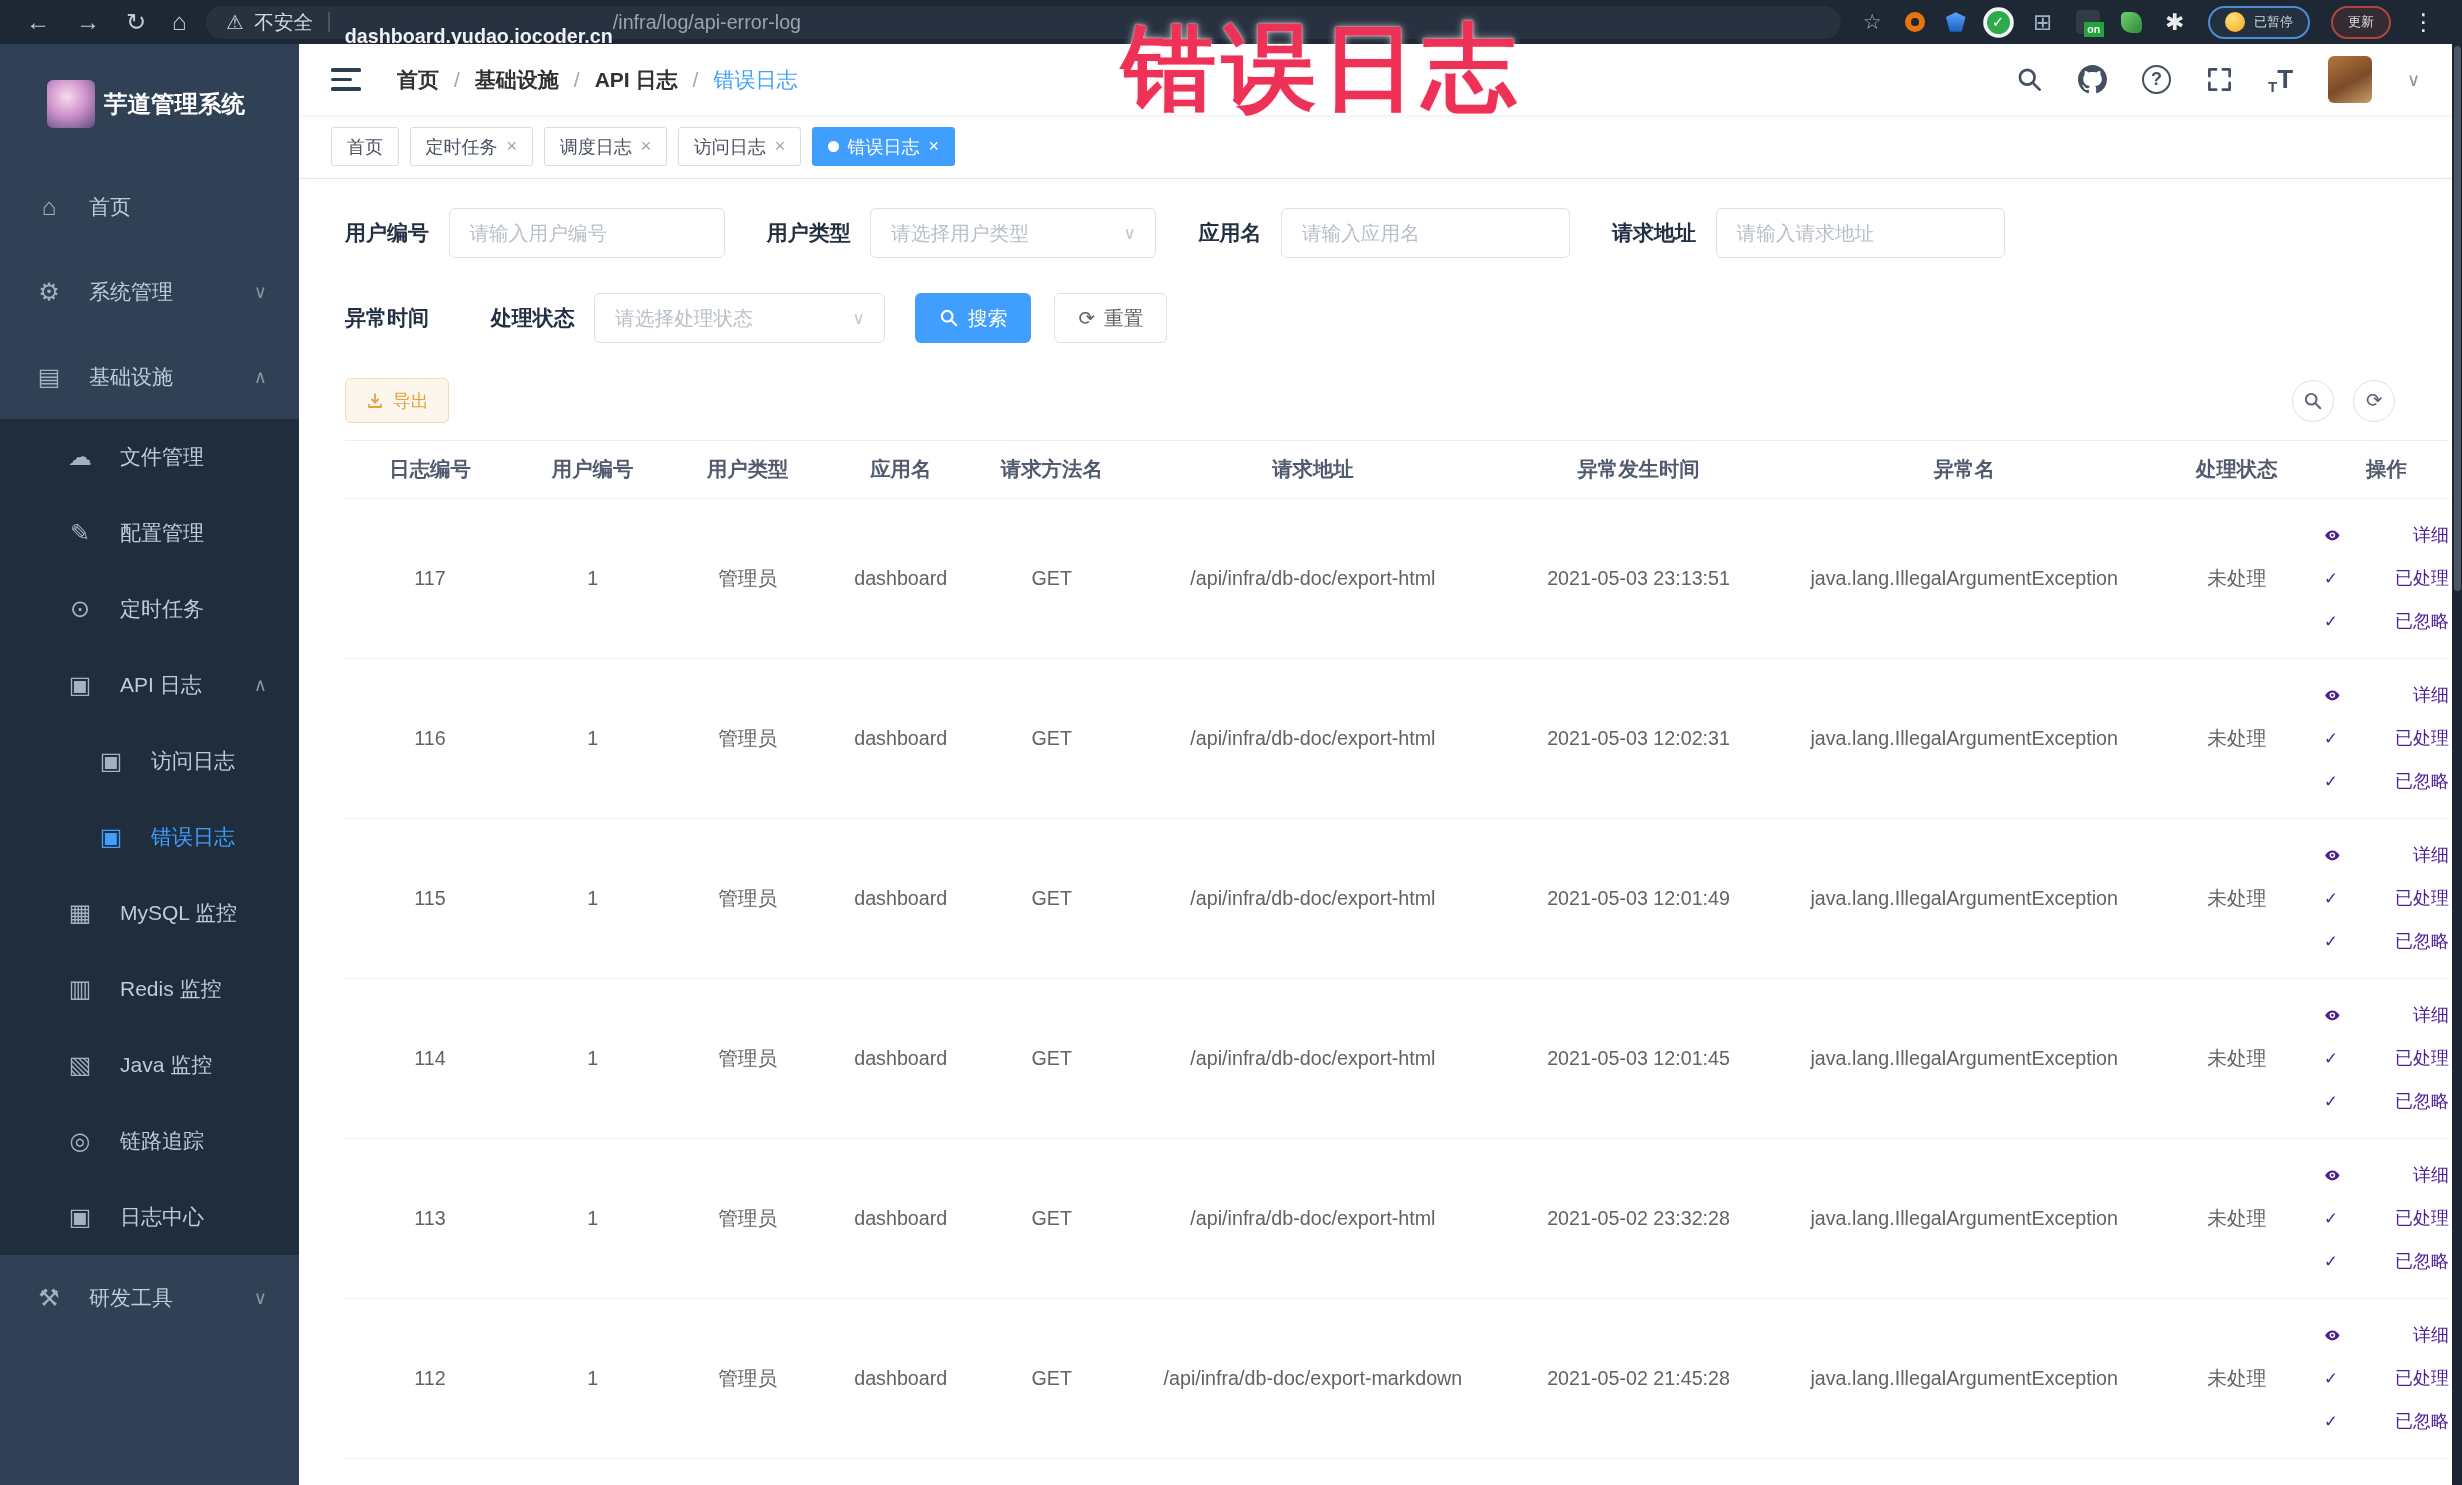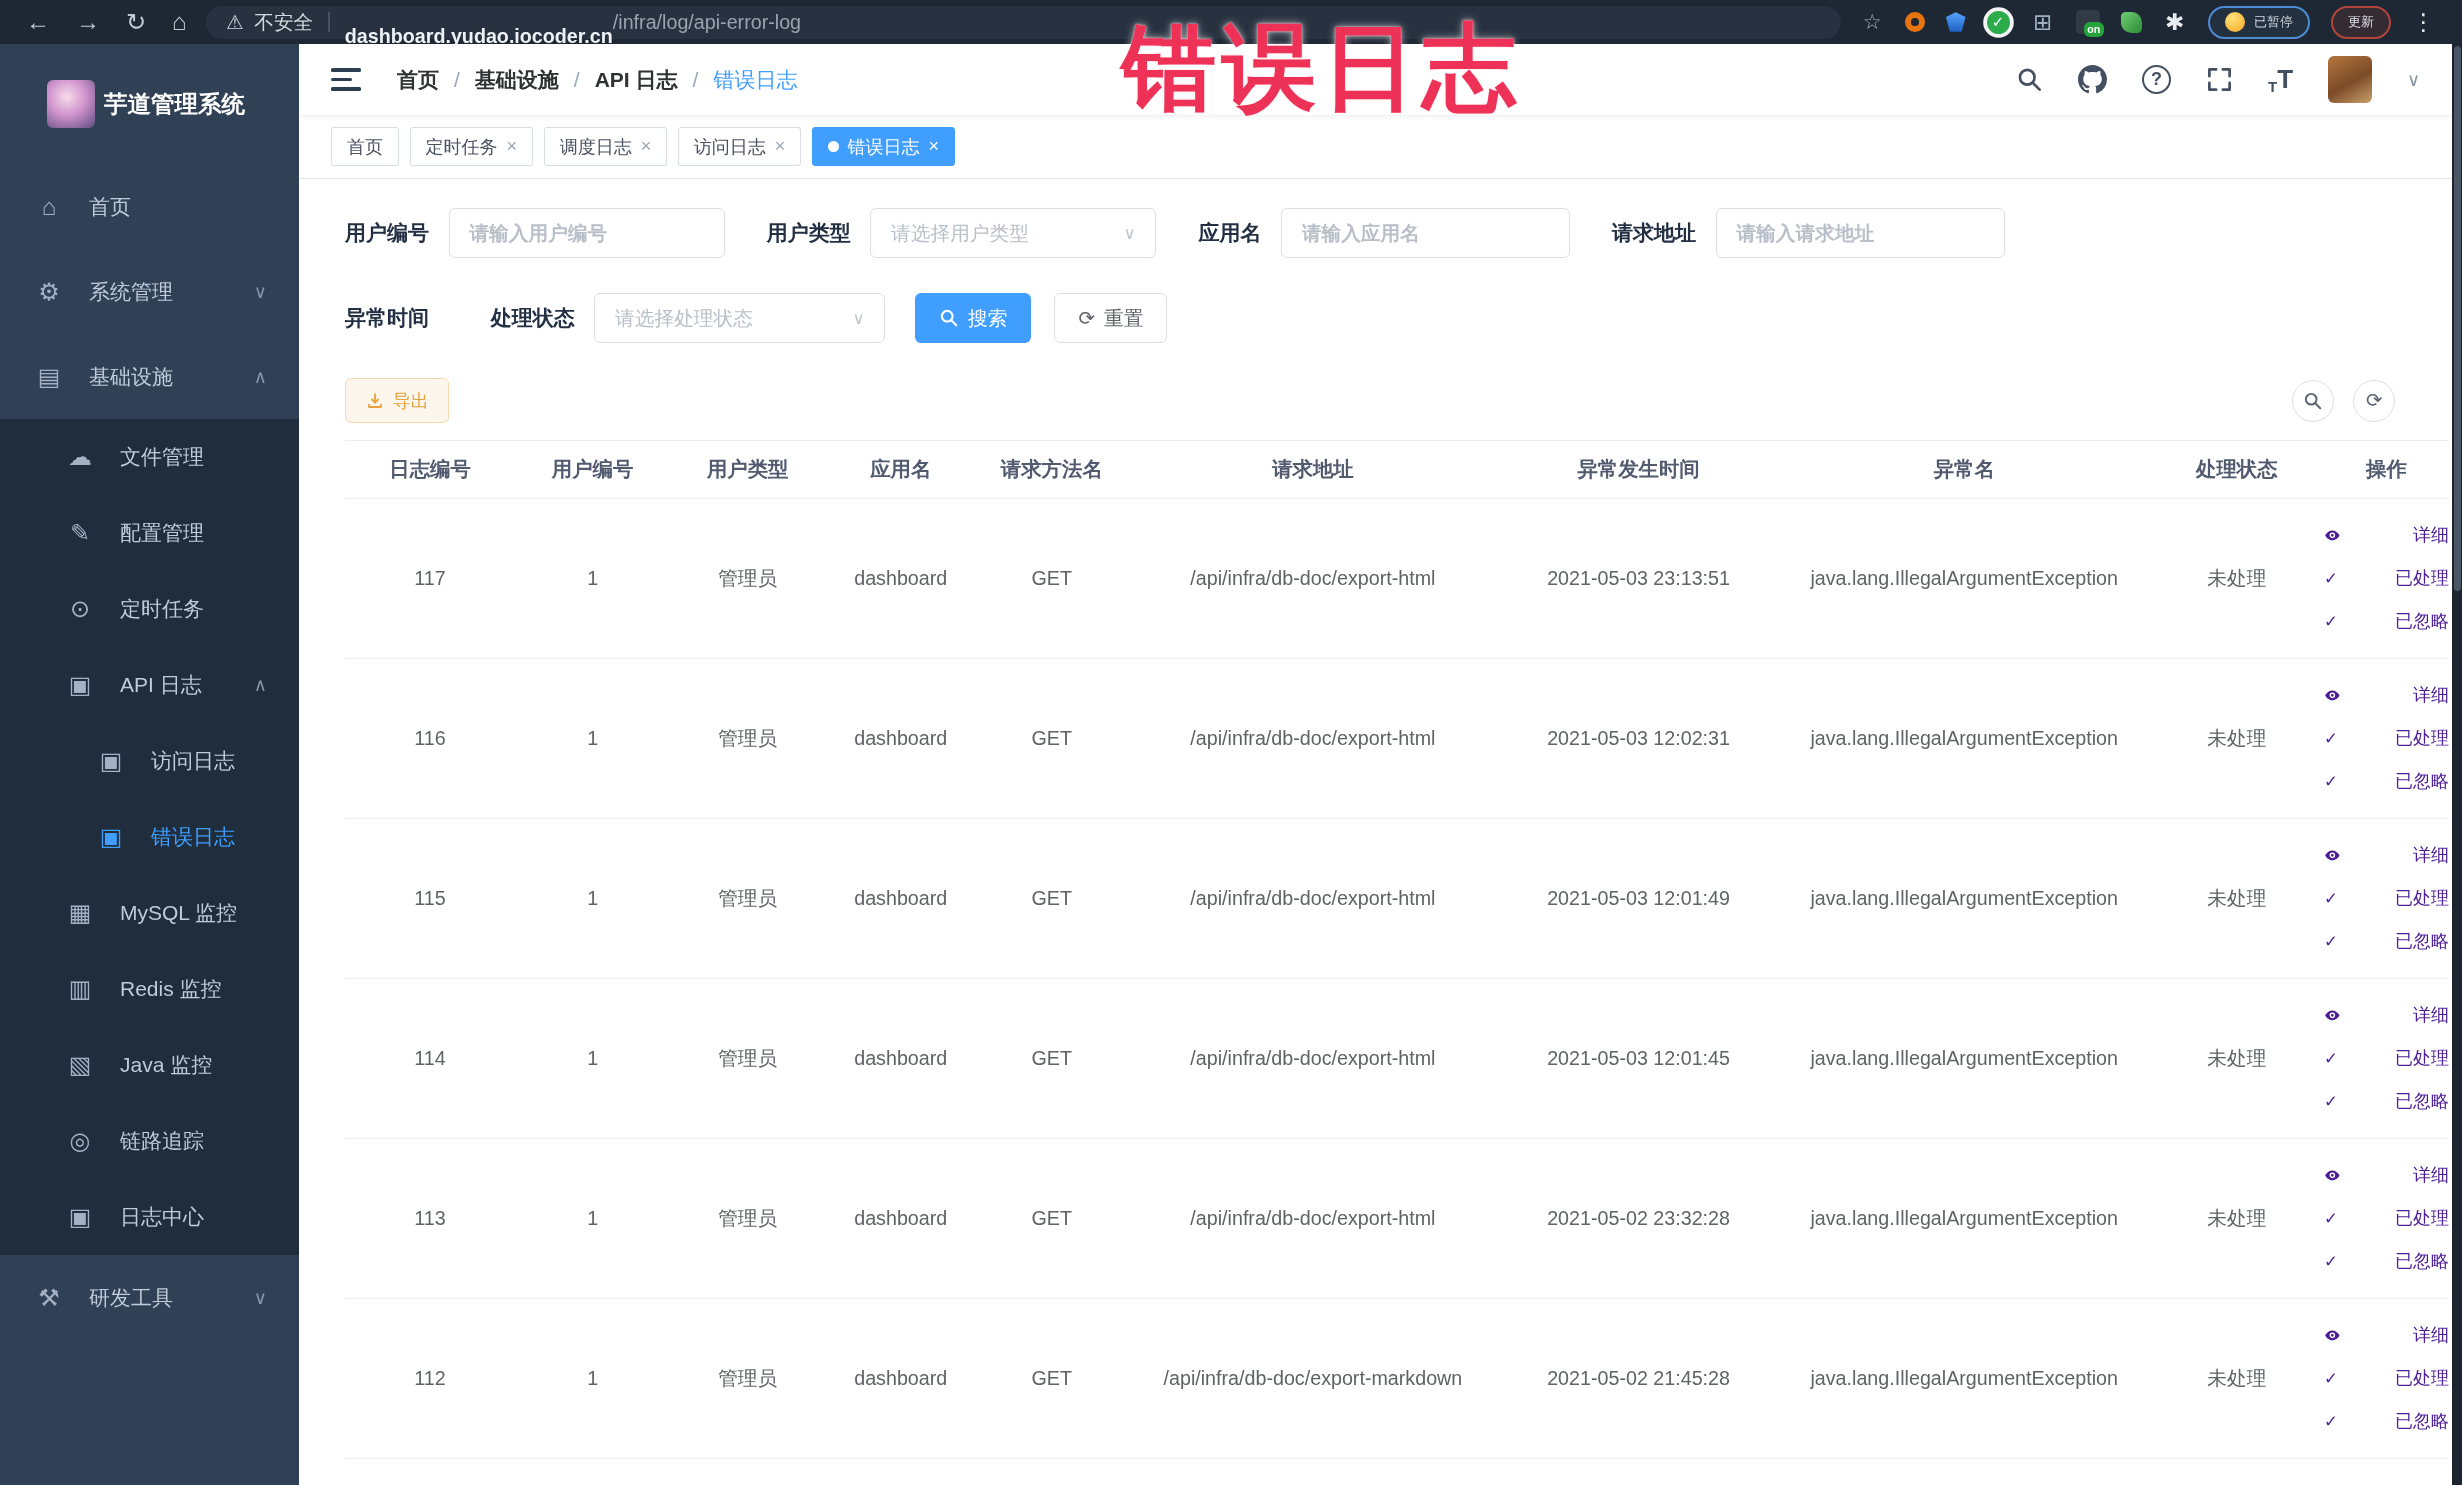--- a/index.html
+++ b/index.html
@@ -22,21 +22,21 @@
   .xi { width:24px; height:24px; display:flex; align-items:center; justify-content:center;
     font-size:21px; cursor:pointer; flex-shrink:0; }
   .xi.star { color:#a9b1bb; }
   .xi.orange { width:19.7px; height:19.7px; border:6px solid #e8740f; border-radius:50%; }
   .xi.shield { width:19.7px; height:19.7px; background:linear-gradient(180deg,#58a6ff,#1d5fc2); clip-path:polygon(50% 0,100% 25%,80% 100%,20% 100%,0 25%); }
   .xi.greenv { width:23px; height:23px; border-radius:50%; background:#2bab4a; color:#fff;
     font-size:15px; font-weight:700; box-shadow:0 0 0 3.8px #f2f4f6; }
   .xi.grid { color:#9fb0c0; font-size:23px; }
   .xi.onbadge { width:24px; height:24px; background:#323a46; border-radius:4.5px; position:relative; }
   .xi.onbadge .on { position:absolute; right:-4.5px; bottom:-3px; background:#23a33a; color:#fff;
-    font-size:10.6px; line-height:1; padding:2.3px 3.8px; border-radius:6px; font-weight:700; }
+    font-size:10.6px; line-height:1; padding:2.3px 3.8px; border-radius:0; font-weight:700; }
   .xi.leaf { width:21px; height:21px; border-radius:4.5px 10.6px 4.5px 10.6px; background:linear-gradient(135deg,#6fce74,#2e8b38); }
   .xi.puzzle { color:#e8ebef; font-size:23px; }
   .pill { display:flex; align-items:center; gap:9px; height:33px; padding:0 15px;
     border-radius:16.7px; font-size:13px; cursor:pointer; flex-shrink:0; }
   .pill.paused { border:2.3px solid #4f8cd6; color:#cfd5dc; background:rgba(70,110,160,.12); }
   .pill.paused .emoji { width:20.4px; height:20.4px; border-radius:50%;
     background:radial-gradient(circle at 35% 30%,#ffe27a,#f5a623); }
   .pill.update { border:2.3px solid #b4453c; color:#dde1e6; background:rgba(160,60,50,.18); }
   .kebab { color:#e6e9ed; font-size:23px; margin-right:12px; cursor:pointer; }
 
@@ -91,21 +91,21 @@
   .tag.active { background:#409eff; border-color:#409eff; color:#fff; }
   .tag.active .x { color:#fff; }
 
   
   .content { flex:1; padding:29px 19px 0 30px; overflow:hidden;margin-left:16px; }
   .frow { display:flex; align-items:center; margin-bottom:35px; }
   .flabel { font-size:21px; font-weight:700; color:#233044; margin-right:19.7px; white-space:nowrap; }
   .fgap { width:42px; }
   .finput, .fselect, .fdate { height:50px; border:1.5px solid #dcdfe6; border-radius:6px;
     background:#fff; display:flex; align-items:center; padding:0 19.7px; color:#b9bfc9; font-size:19.7px; }
-  input.finput { color:#be185d;font-weight:bold; }
+  input.finput { color:#be185d; }
   input.finput::placeholder { color:#b9bfc9; }
   .fselect { cursor:pointer; }
   .fselect .caret { margin-left:auto; color:#c0c4cc; font-size:16.7px; }
   .fdate .cal { margin-right:12px; color:#c0c4cc; display:flex; }
   .fdate .dsep { margin:0 19.7px; color:#8a9099; }
   .btn { height:50px; border-radius:6px; display:flex; align-items:center; gap:9px;
     padding:0 23px; font-size:19.7px; cursor:pointer; border:1.5px solid transparent; white-space:nowrap; }
   .btn.primary { background:#409eff; color:#fff; }
   .btn.plain { background:#fff; border-color:#dcdfe6; color:#606266; }
   .btn.warn { height:45px; background:#fdf6ec; border-color:#f5dab1; color:#e6a23c;

